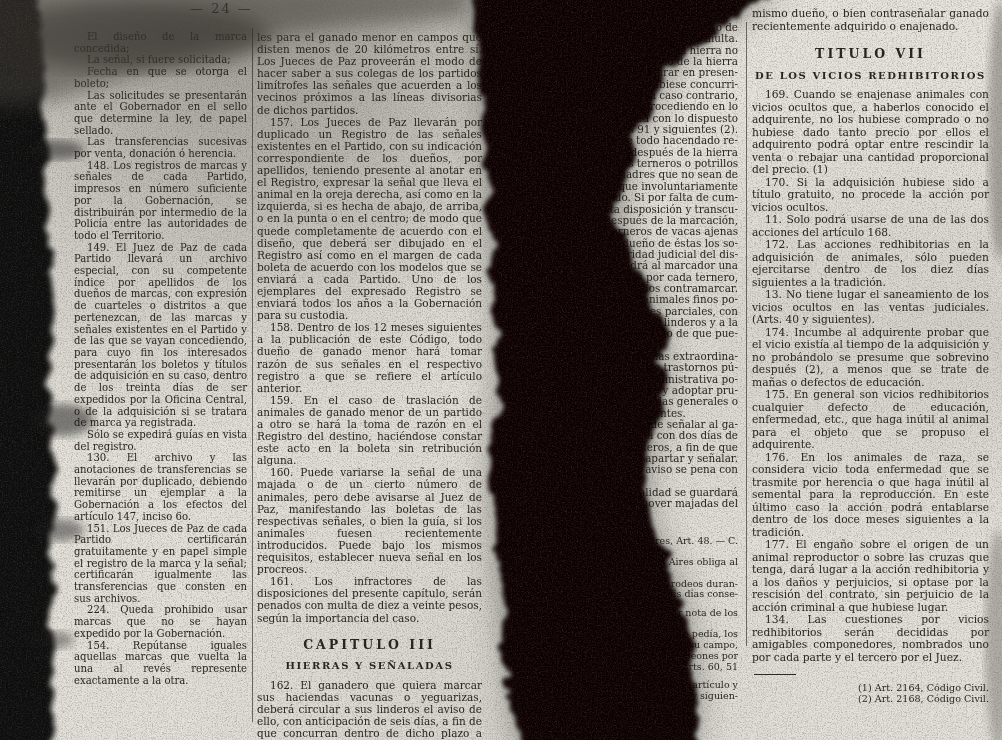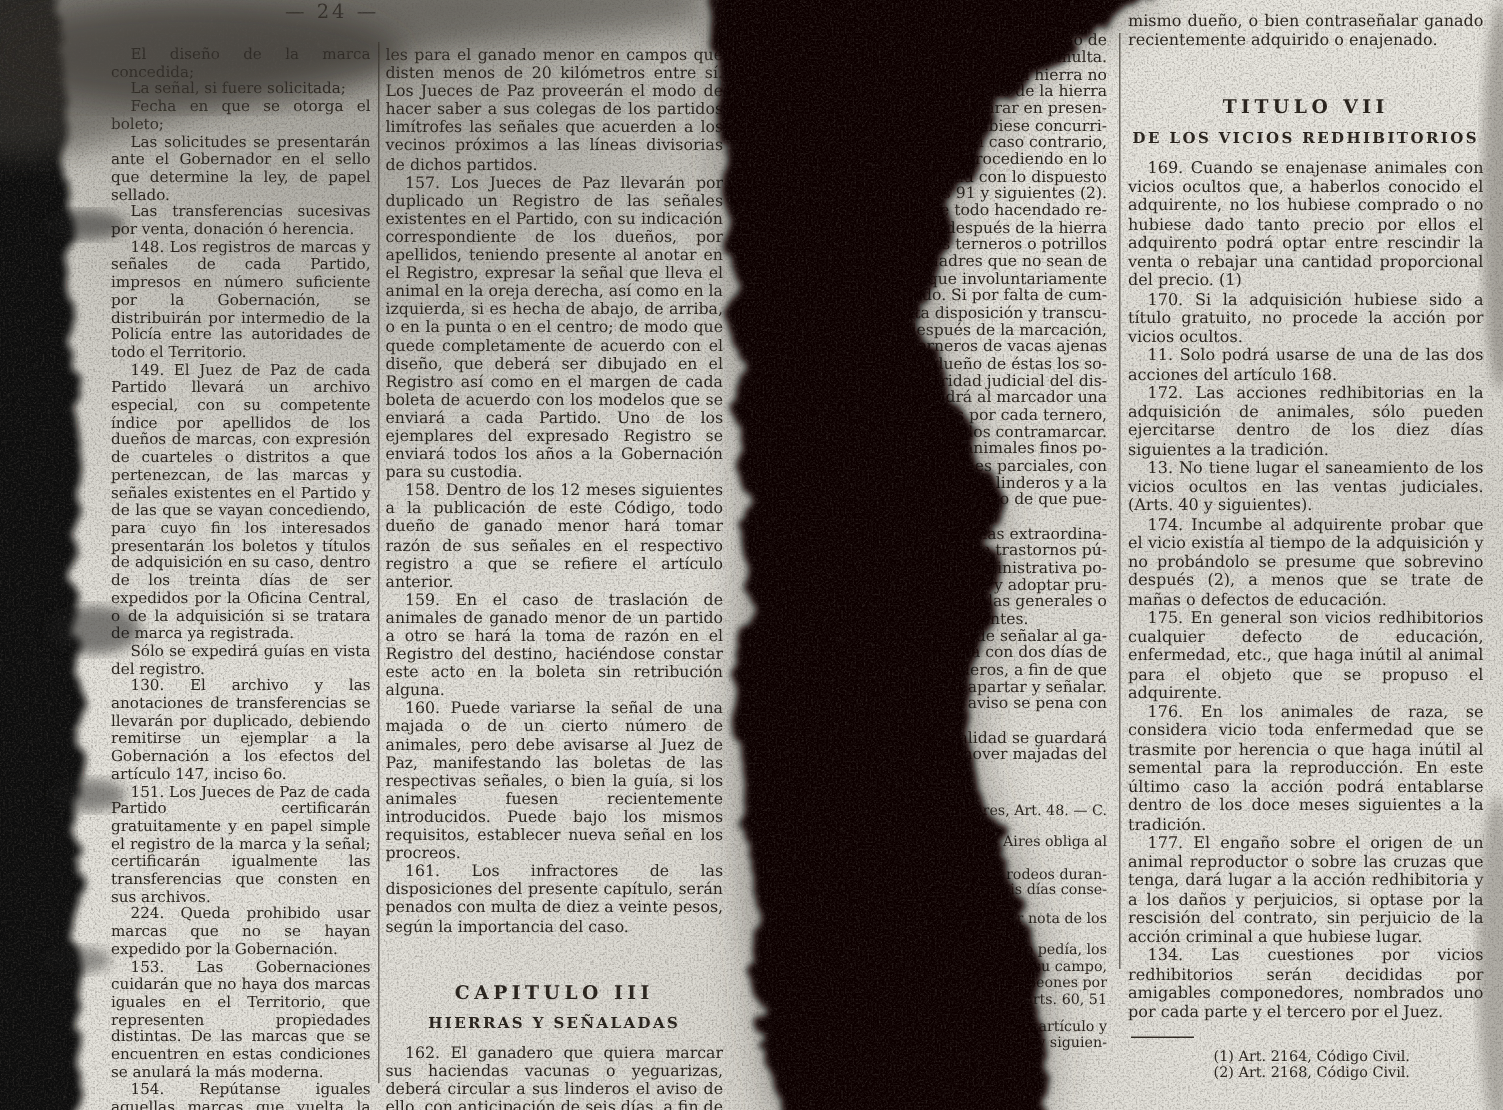--- a/index.html
+++ b/index.html
@@ -22,24 +22,24 @@
   
   .rp1{left:540px;top:22px;width:198px;}
   .rp1 p{font-size:10.4px;line-height:11.35px;text-indent:0;text-align:right;white-space:nowrap;}
   .rp1 .short{text-align:left;padding-left:12px;}
   .rp1 .gap{margin-top:8px;}
   .rp1 .fn{margin-top:26px;}
   .rp1 .fn p{font-size:9.5px;line-height:10.7px;}
   
   .rp2{left:752px;top:8px;width:237px;font-size:10.7px;line-height:12.5px;}
   .li.cont{text-indent:0;}
-  .li.h1{text-indent:0;text-align:center;font-weight:bold;font-size:12.5px;letter-spacing:3px;margin-top:32px;margin-bottom:4px;}
+  .li.h1{text-indent:0;text-align:center;font-weight:bold;font-size:12.5px;letter-spacing:3px;margin-top:15px;margin-bottom:4px;}
   .li.h2{text-indent:0;text-align:center;font-weight:bold;font-size:10px;letter-spacing:1.6px;margin-top:9px;margin-bottom:7px;}
   .fnrule{width:42px;border-top:1px solid #2c261f;margin:10px 0 7px 2px;}
-  .rp2 .fn p{font-size:9.6px;line-height:11px;text-indent:8px;text-align:center;}
+  .rp2 .fn p{font-size:9.6px;line-height:11px;text-indent:8px;text-align:right;}
   .overlay{position:absolute;left:0;top:0;z-index:5;pointer-events:none;}
   .grainlayer{position:absolute;left:0;top:0;z-index:6;pointer-events:none;}
 </style>
 </head>
 <body>
 
 <div class="scan">
 
   <div class="pagenum" style="left:190px;top:1px;width:110px;">— 24 —</div>
   <div class="pagenum" style="left:672px;top:-9px;width:110px;">— 25 —</div>
@@ -53,21 +53,20 @@
         <p class="li">La señal, si fuere solicitada;</p>
         <p class="li">Fecha en que se otorga el boleto;</p>
         <p class="li">Las solicitudes se presentarán ante el Gobernador en el sello que determine la ley, de papel sellado.</p>
         <p class="li">Las transferencias sucesivas por venta, donación ó herencia.</p>
         <p class="li">148. Los registros de marcas y señales de cada Partido, impresos en número suficiente por la Gobernación, se distribuirán por intermedio de la Policía entre las autoridades de todo el Territorio.</p>
         <p class="li">149. El Juez de Paz de cada Partido llevará un archivo especial, con su competente índice por apellidos de los dueños de marcas, con expresión de cuarteles o distritos a que pertenezcan, de las marcas y señales existentes en el Partido y de las que se vayan concediendo, para cuyo fin los interesados presentarán los boletos y títulos de adquisición en su caso, dentro de los treinta días de ser expedidos por la Oficina Central, o de la adquisición si se tratara de marca ya registrada.</p>
         <p class="li">Sólo se expedirá guías en vista del registro.</p>
         <p class="li">130. El archivo y las anotaciones de transferencias se llevarán por duplicado, debiendo remitirse un ejemplar a la Gobernación a los efectos del artículo 147, inciso 6o.</p>
         <p class="li">151. Los Jueces de Paz de cada Partido certificarán gratuitamente y en papel simple el registro de la marca y la señal; certificarán igualmente las transferencias que consten en sus archivos.</p>
         <p class="li">224. Queda prohibido usar marcas que no se hayan expedido por la Gobernación.</p>
-        <p class="li">153. Las Gobernaciones cuidarán que no haya dos marcas iguales en el Territorio, que representen propiedades distintas. De las marcas que se encuentren en estas condiciones se anulará la más moderna.</p>
         <p class="li">154. Repútanse iguales aquellas marcas que vuelta la una al revés represente exactamente a la otra.</p>
       </div>
 
   </div>
 
   <div class="col lp2">
       <p class="li cont">les para el ganado menor en campos que disten menos de 20 kilómetros entre sí. Los Jueces de Paz proveerán el modo de hacer saber a sus colegas de los partidos limítrofes las señales que acuerden a los vecinos próximos a las líneas divisorias de dichos partidos.</p>
       <p class="li">157. Los Jueces de Paz llevarán por duplicado un Registro de las señales existentes en el Partido, con su indicación correspondiente de los dueños, por apellidos, teniendo presente al anotar en el Registro, expresar la señal que lleva el animal en la oreja derecha, así como en la izquierda, si es hecha de abajo, de arriba, o en la punta o en el centro; de modo que quede completamente de acuerdo con el diseño, que deberá ser dibujado en el Registro así como en el margen de cada boleta de acuerdo con los modelos que se enviará a cada Partido. Uno de los ejemplares del expresado Registro se enviará todos los años a la Gobernación para su custodia.</p>
       <p class="li">158. Dentro de los 12 meses siguientes a la publicación de este Código, todo dueño de ganado menor hará tomar razón de sus señales en el respectivo registro a que se refiere el artículo anterior.</p>
       <p class="li">159. En el caso de traslación de animales de ganado menor de un partido a otro se hará la toma de razón en el Registro del destino, haciéndose constar este acto en la boleta sin retribución alguna.</p>

